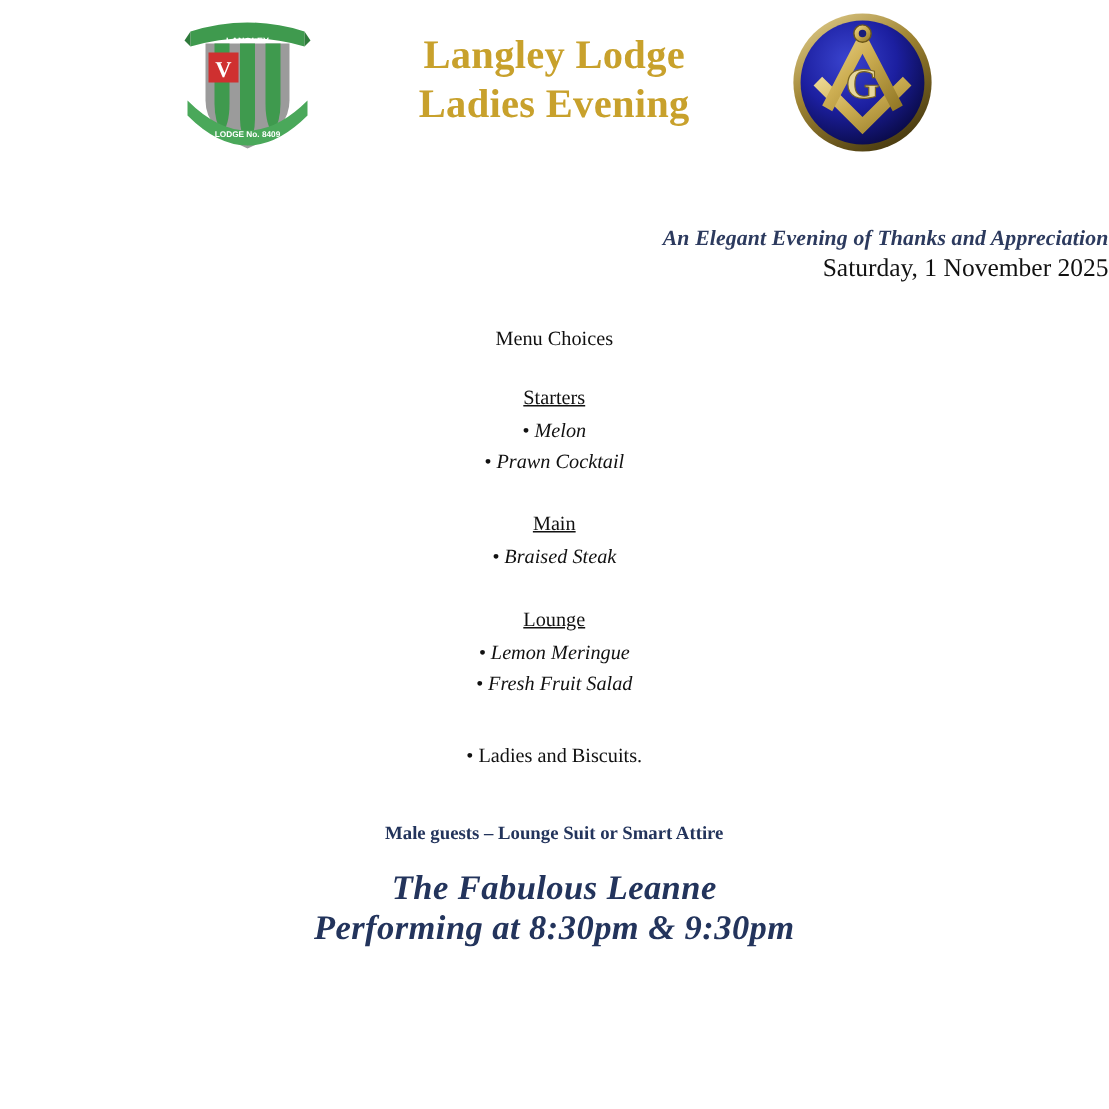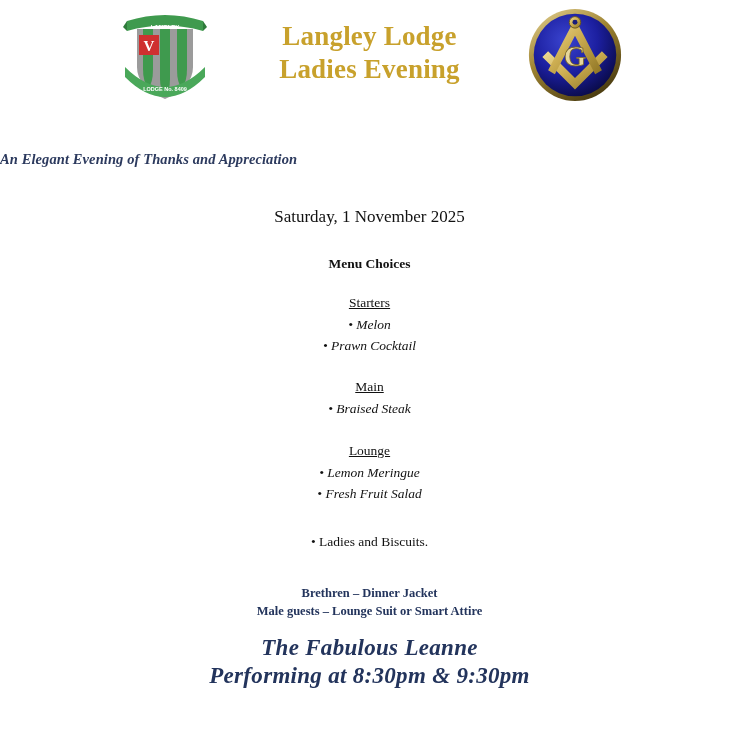--- a/index.html
+++ b/index.html
@@ -60,40 +60,39 @@
     height: 104px;
     display: flex;
     align-items: center;
     justify-content: center;
     flex: 0 0 auto;
     margin-right: 30px;
   }
 
   
   .subtitle {
-    text-align: left;
+    text-align: right;
     margin-top: 41px;
     font-style: italic;
     font-weight: bold;
     font-size: 14.5px;
     color: #2c3a5e;
     letter-spacing: 0.1px;
   }
   .datetime {
-    text-align: center;
-    margin-top: 38px;
+    text-align: right;
     font-size: 17px;
     line-height: 1.28;
     color: #111;
   }
   .menu-heading {
     text-align: center;
     margin-top: 28px;
     font-size: 13.5px;
-    font-weight: bold;
+    font-weight: normal;
     color: #111;
   }
   .course {
     text-align: center;
     margin-top: 21px;
   }
   .course-title {
     font-size: 13.5px;
     text-decoration: underline;
     color: #111;
@@ -221,21 +220,20 @@
 
   <div class="course">
     <div class="course-title">Lounge</div>
     <div class="course-item">• Lemon Meringue</div>
     <div class="course-item">• Fresh Fruit Salad</div>
   </div>
 
   <div class="extra-item">• Ladies and Biscuits.</div>
 
   <div class="dress">
-    <div>Brethren – Dinner Jacket</div>
     <div>Male guests – Lounge Suit or Smart Attire</div>
   </div>
 
   <div class="performer">
     <div>The Fabulous Leanne</div>
     <div>Performing at 8:30pm &amp; 9:30pm</div>
   </div>
 
 </div>
 

